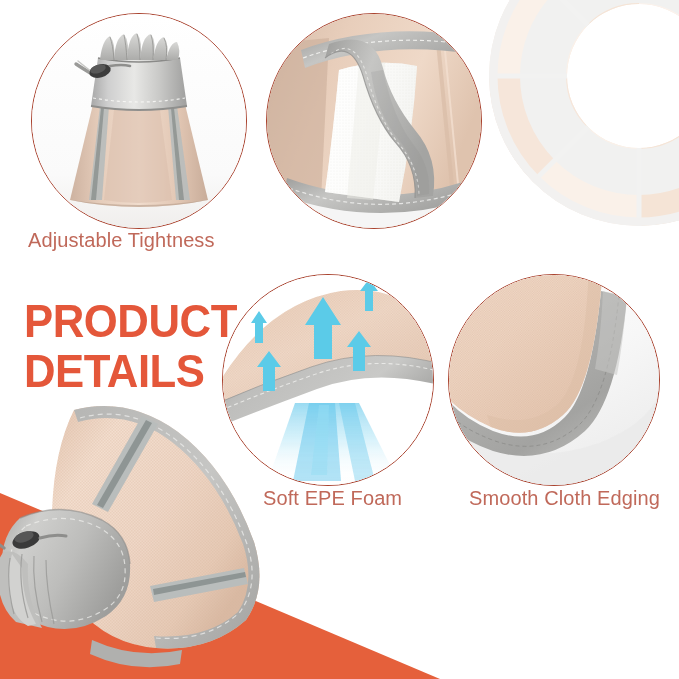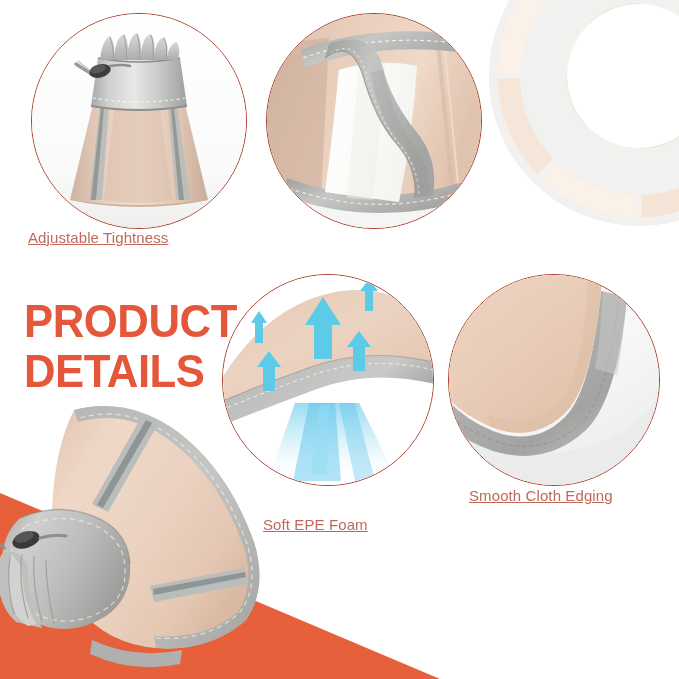--- a/index.html
+++ b/index.html
@@ -51,26 +51,25 @@
     position: absolute;
     left: 0; top: 0;
     width: 100%;
     height: 100%;
   }
 
   
   .detail-label {
     position: absolute;
     color: #C0695A;
-    font-size: 15px;
+    font-size: 20px;
     font-weight: 400;
     letter-spacing: 0.1px;
     white-space: nowrap;
     font-family: "Liberation Sans", sans-serif;
-    text-decoration: underline;
   }
 
   
   .heading {
     position: absolute;
     left: 24px;
     top: 296px;
     color: #E4573A;
     font-size: 47px;
     line-height: 50px;
@@ -329,21 +328,21 @@
         <path d="M137,16 L146,4 L155,16 L150,16 L150,36 L142,36 L142,16 Z"></path>
 
         <path d="M124,72 L136,56 L148,72 L142,72 L142,96 L130,96 L130,72 Z"></path>
 
         <path d="M28,48 L36,36 L44,48 L40,48 L40,68 L32,68 L32,48 Z"></path>
 
         <path d="M34,92 L46,76 L58,92 L52,92 L52,116 L40,116 L40,92 Z"></path>
       </g>
     </svg>
   </div>
-  <div class="detail-label" style="left:263px; top:487px;margin-top:29px;">Soft EPE Foam</div>
+  <div class="detail-label" style="left:263px; top:487px;">Soft EPE Foam</div>
 
   <div class="detail-circle" style="left:448px; top:274px; width:210px; height:210px;">
     <svg class="circle-media" viewBox="0 0 210 210" preserveAspectRatio="xMidYMid slice">
       <defs>
         <linearGradient id="c4bg" x1="0" y1="0" x2="0.6" y2="1">
           <stop offset="0%" stop-color="#FFFFFF"></stop>
           <stop offset="60%" stop-color="#F7F7F7"></stop>
           <stop offset="100%" stop-color="#EDEDED"></stop>
         </linearGradient>
         <linearGradient id="c4fab" x1="0" y1="0" x2="0.8" y2="1">

